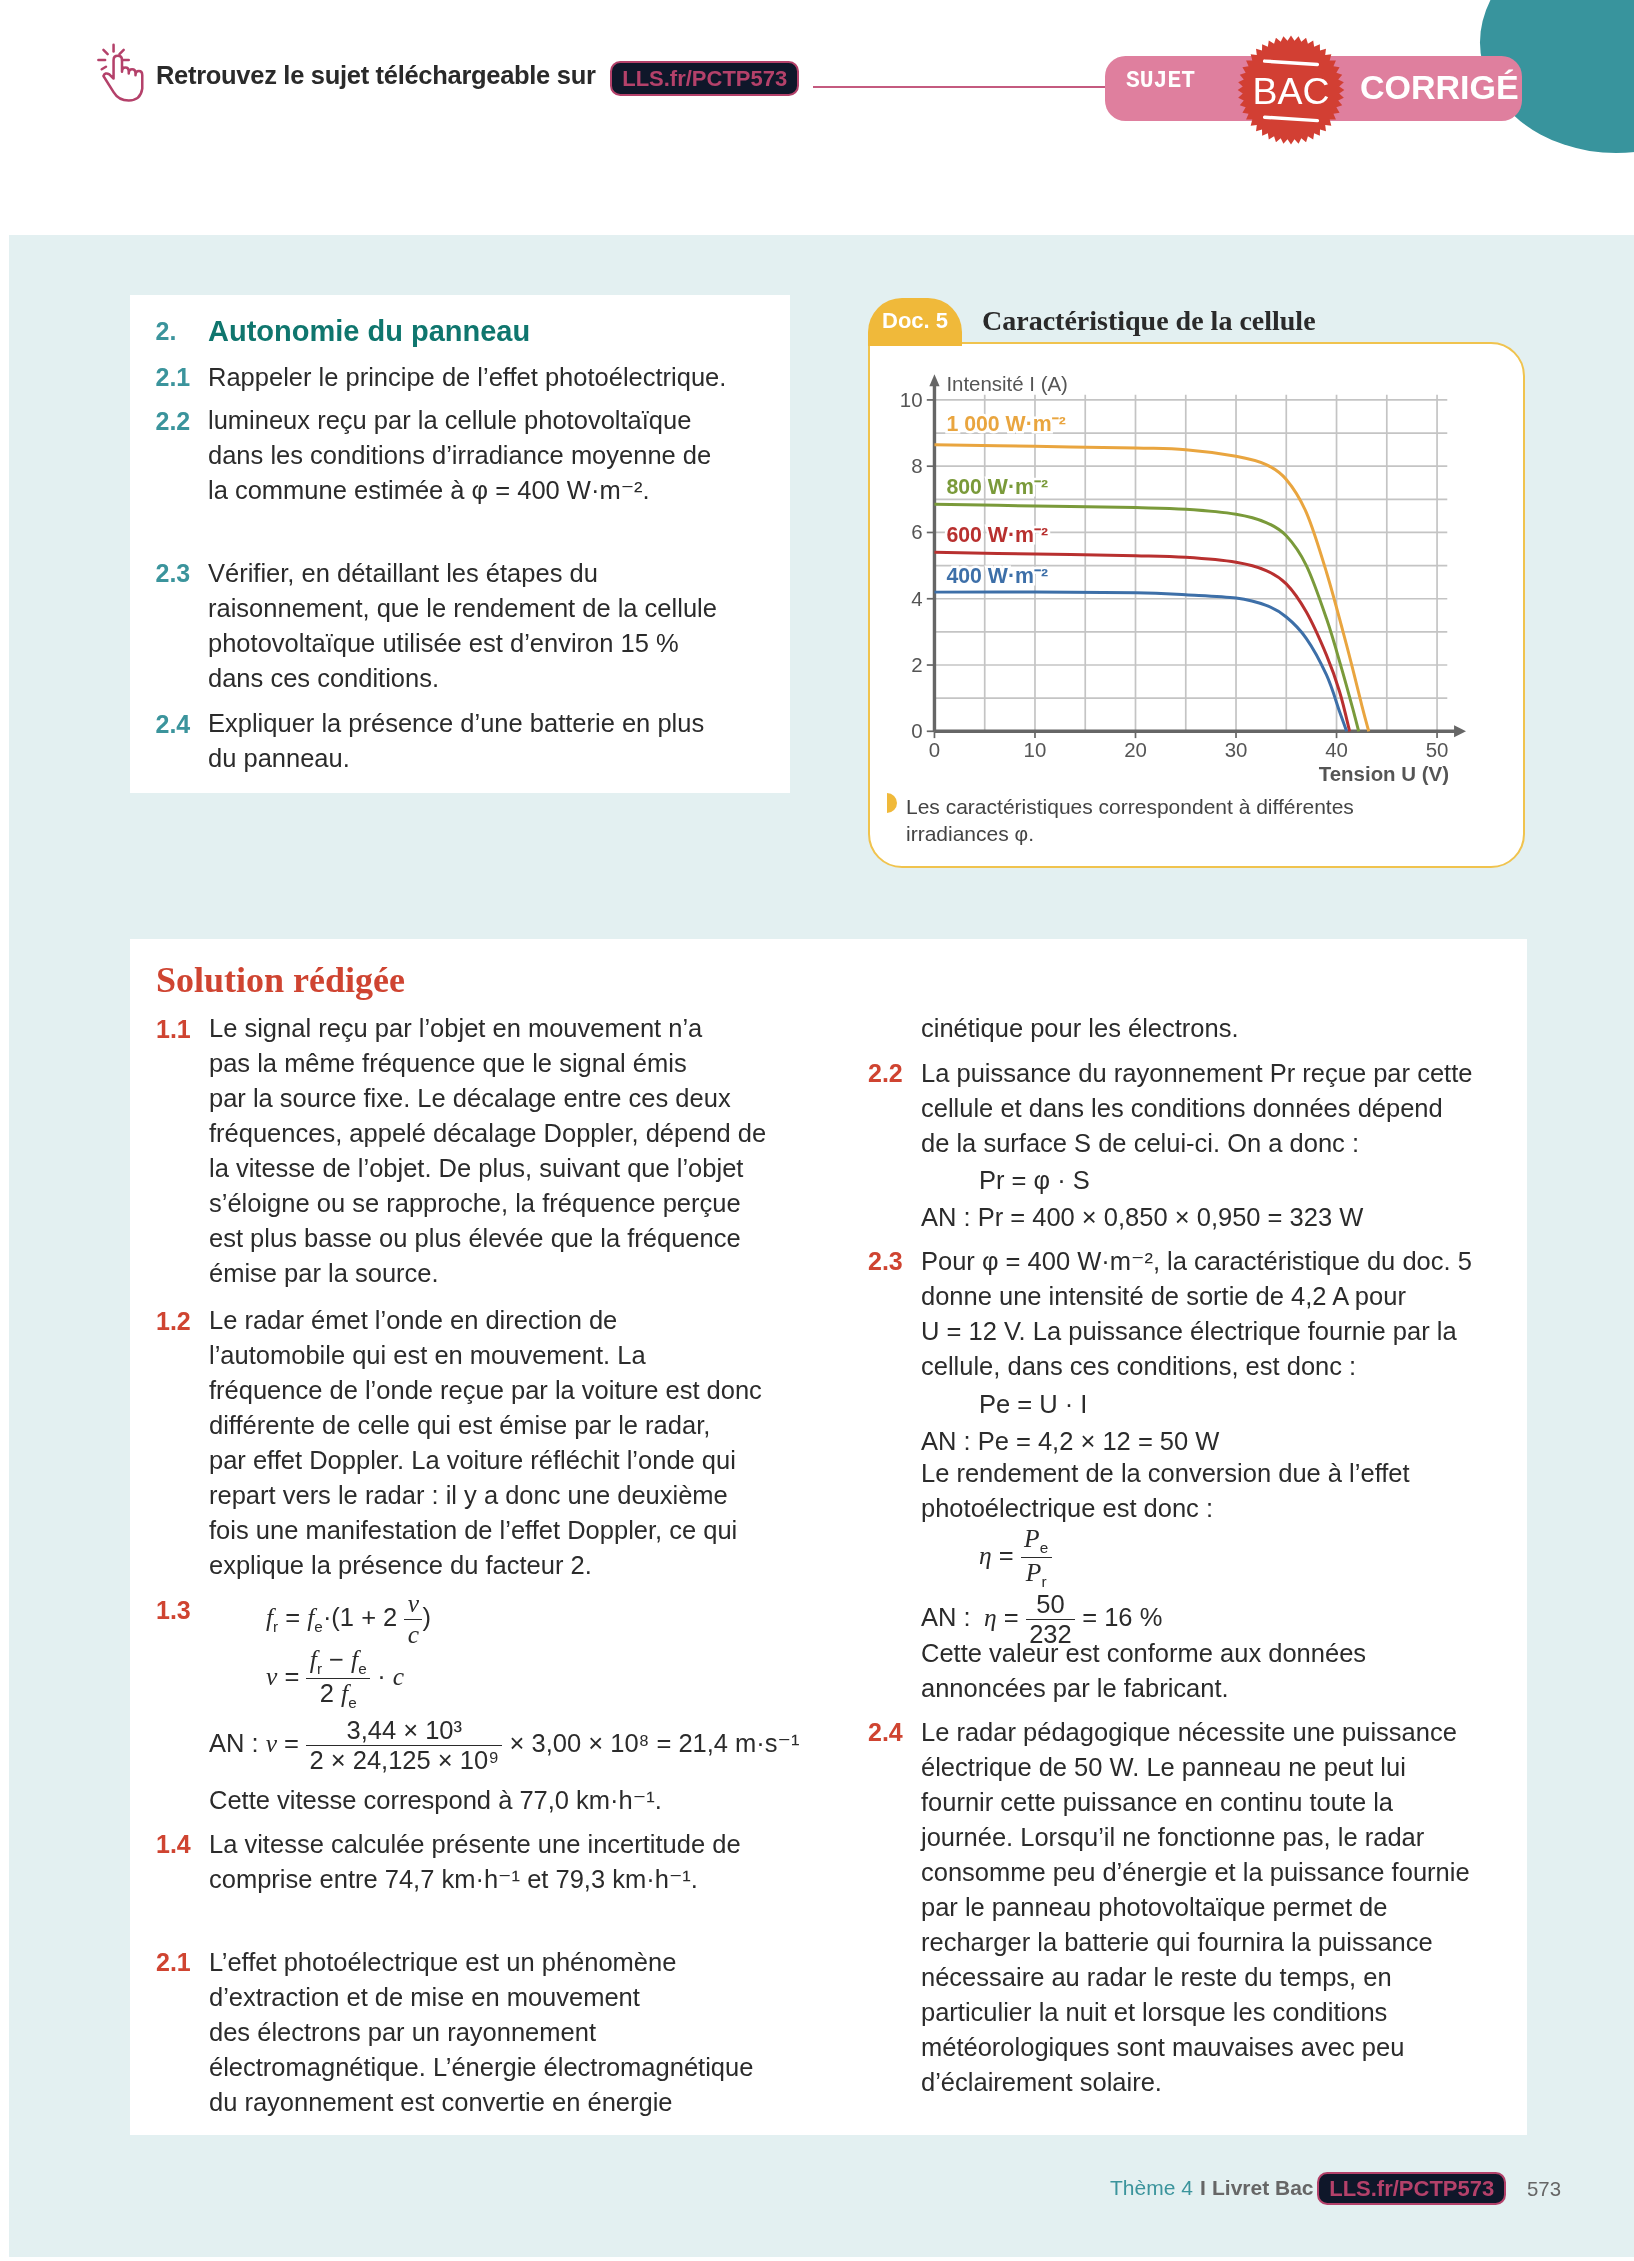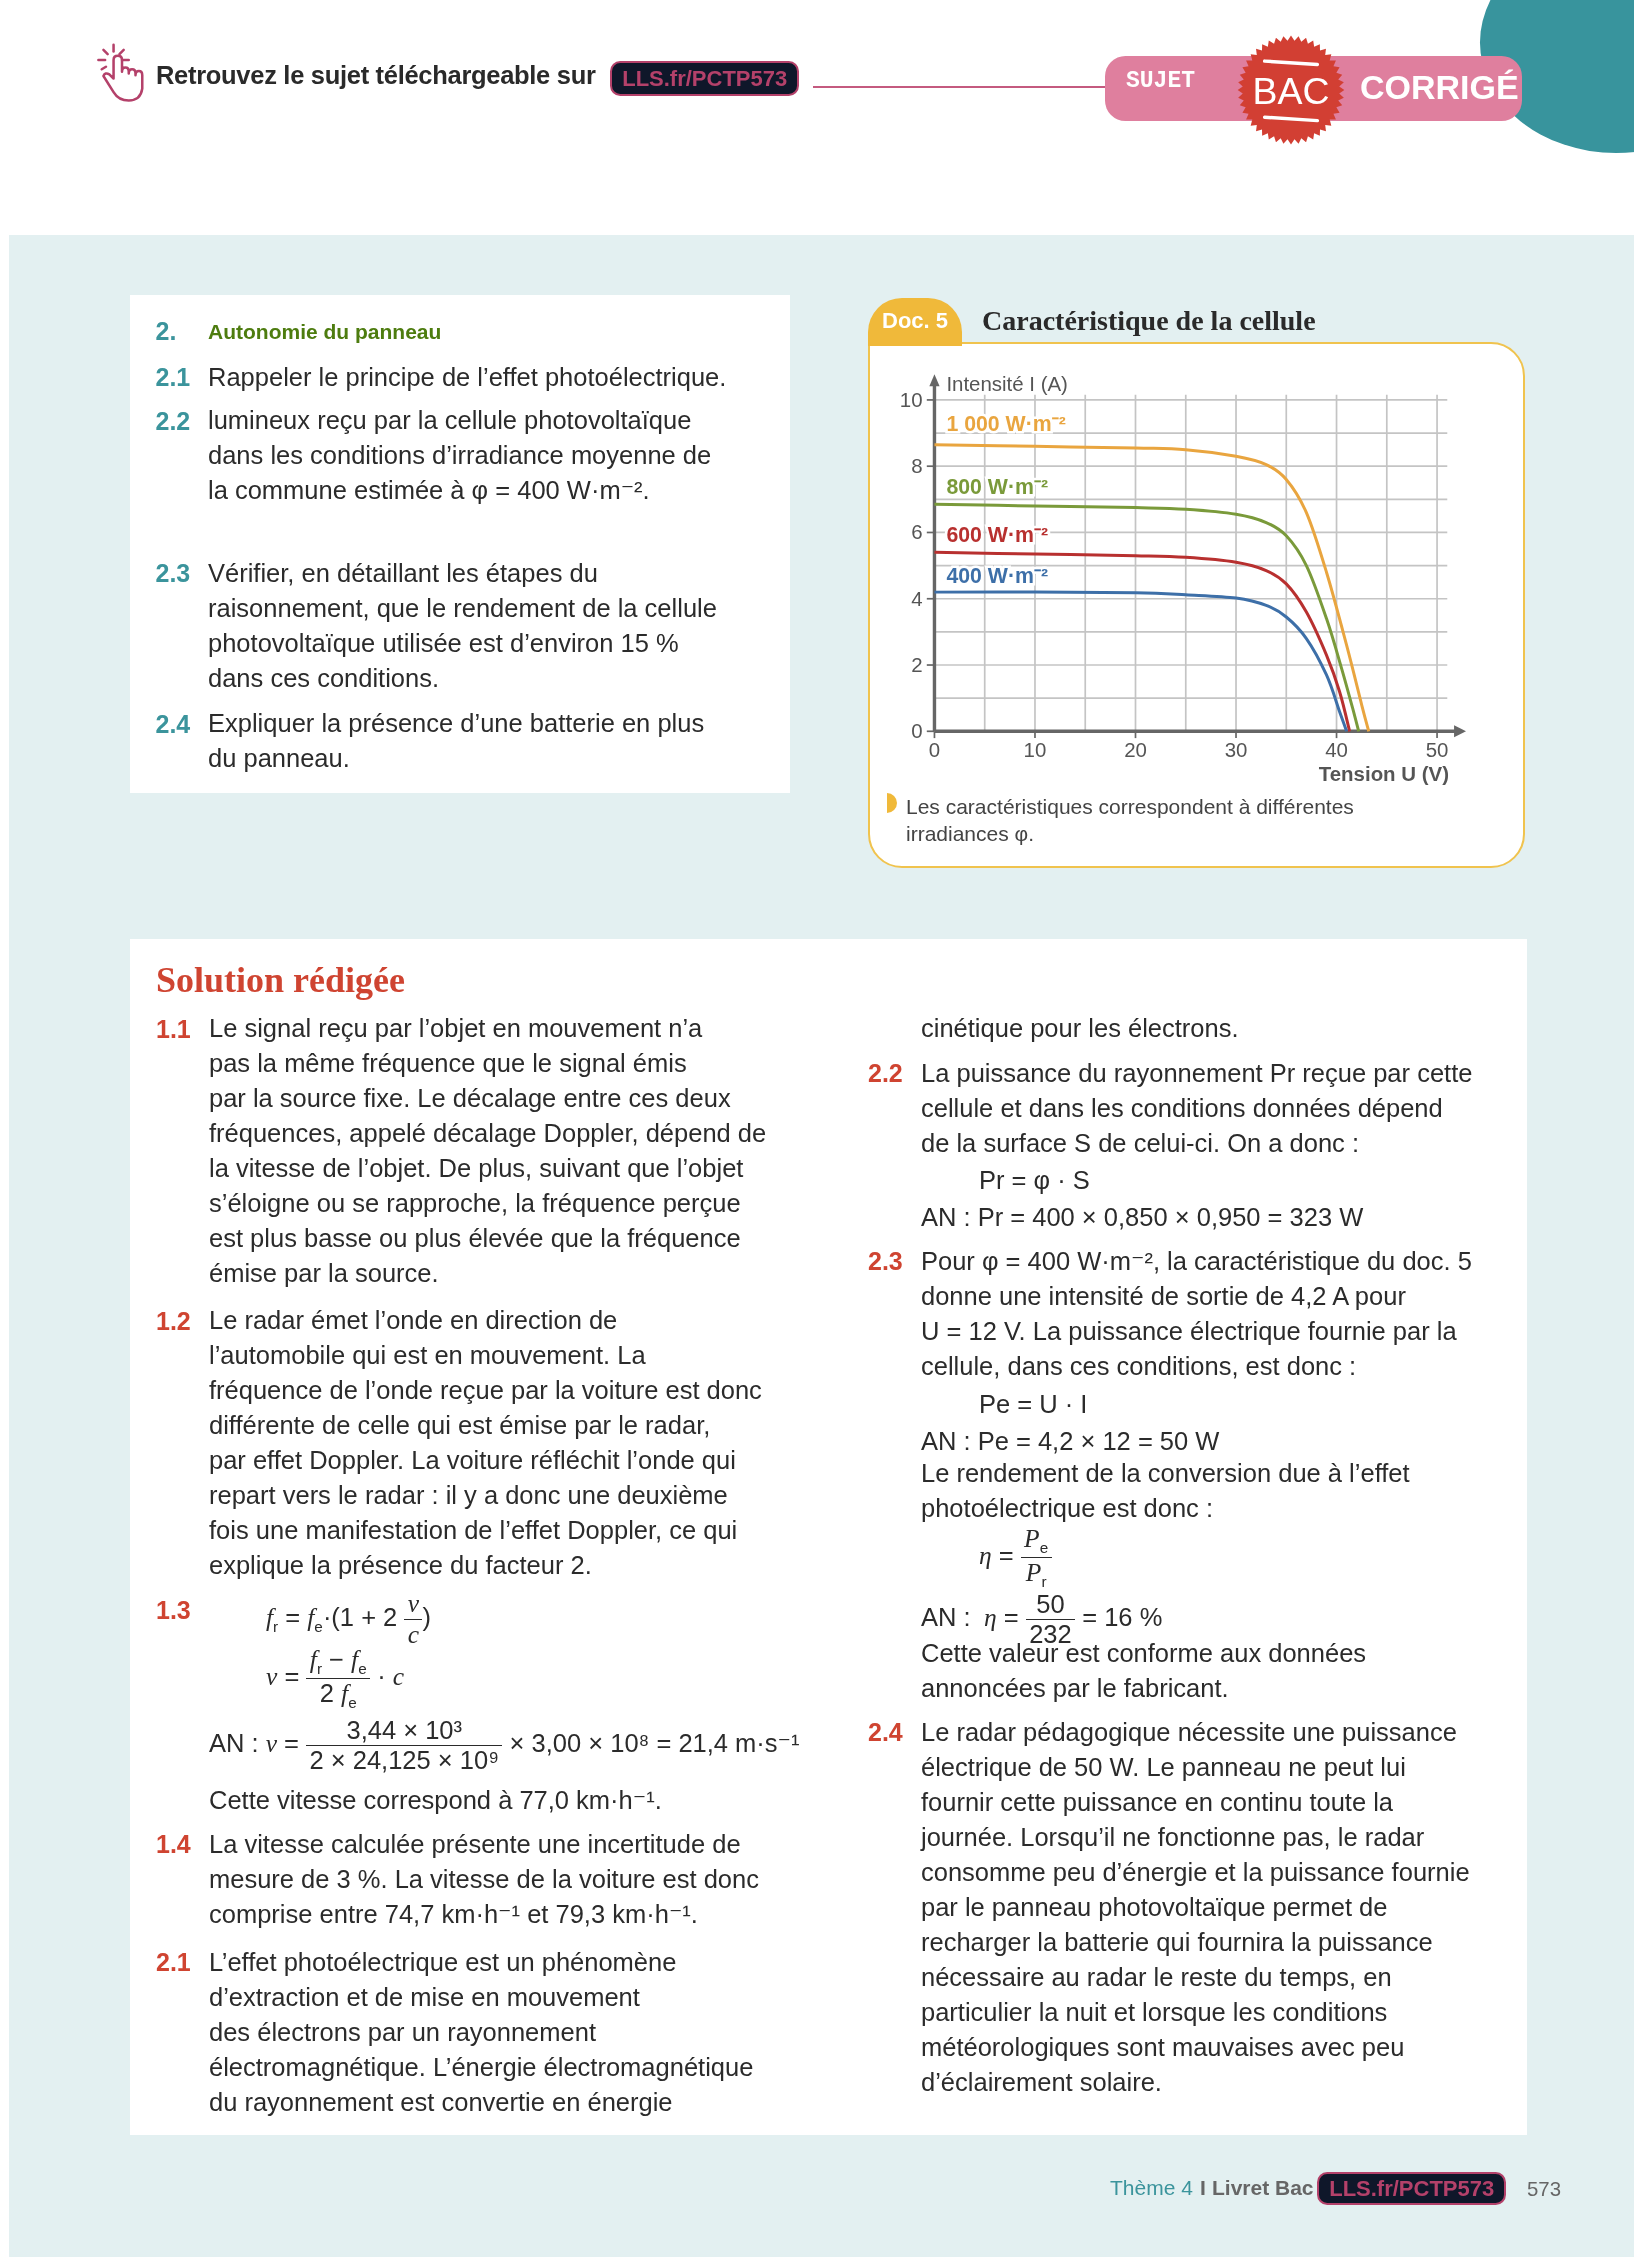--- a/index.html
+++ b/index.html
@@ -28,21 +28,21 @@
   #bac-seal { left: 1234px; top: 32px; width: 114px; height: 116px; }
   #teal-blob { left: 1480px; top: -68px; width: 272px; height: 221px; background: #38949d; border-radius: 50%; }
 
   
   #page-bg { left: 8.5px; top: 235px; width: 1626px; height: 2022px; background: #e3f0f1; }
 
   
   #question-box { left: 130px; top: 295px; width: 660px; height: 498px; background: #fff; }
   .q-num { position: absolute; font-weight: bold; color: #3b949c; font-size: 25px; }
   .q-text { position: absolute; left: 78px; width: 570px; font-size: 25.5px; line-height: 35px; }
-  #q-title { font-weight: bold; color: #4d7c0f; font-size: 21px; }
+  #q-title { font-weight: bold; color: #0f766e; font-size: 29px; }
 
   
   #doc-tab { left: 868px; top: 298px; width: 94px; height: 48px; background: #f0b93a; border-radius: 34px 34px 0 0; }
   #doc-tab-label { left: 882px; top: 308px; color: #fff; font-weight: bold; font-size: 22px; }
   #doc-title { left: 982px; top: 305px; font-size: 28px; font-weight: bold; color: #2a2a2a; font-family: "Liberation Serif", serif; }
   #doc-box { left: 868px; top: 342px; width: 657px; height: 526px; background: #fff; border: 2.6px solid #f0c34e; border-radius: 0 34px 34px 34px; box-sizing: border-box; }
   #chart-svg { left: 868px; top: 342px; width: 673px; height: 460px; overflow: visible; }
   #doc-caption-marker { left: 887px; top: 793px; width: 10.2px; height: 20.4px; background: #f0b93a; border-radius: 0 10.2px 10.2px 0; }
   #doc-caption { left: 906px; top: 793px; width: 562px; font-size: 21px; line-height: 27px; color: #444; }
 
@@ -246,21 +246,20 @@
   <span>AN :</span>
   <span class="math">v</span> =
   <span class="frac"><span class="num">3,44 × 10³</span><span>2 × 24,125 × 10⁹</span></span>
   <span>× 3,00 × 10⁸ = 21,4 m·s⁻¹</span>
 </div>
 <div class="s-text" style="left:209px; top:1783px;">Cette vitesse correspond à 77,0 km·h⁻¹.</div>
 
 <div class="s-num" style="left:156px; top:1830px;">1.4</div>
 <div class="s-text" style="left:209px; top:1827px; width:596px;">
   <div>La vitesse calculée présente une incertitude de</div>
-  <div>mesure de 3 %. La vitesse de la voiture est donc</div>
   <div>comprise entre 74,7 km·h⁻¹ et 79,3 km·h⁻¹.</div>
 </div>
 
 <div class="s-num" style="left:156px; top:1948px;">2.1</div>
 <div class="s-text" style="left:209px; top:1945px; width:596px;">
   <div>L’effet photoélectrique est un phénomène</div>
   <div>d’extraction et de mise en mouvement</div>
   <div>des électrons par un rayonnement</div>
   <div>électromagnétique. L’énergie électromagnétique</div>
   <div>du rayonnement est convertie en énergie</div>

